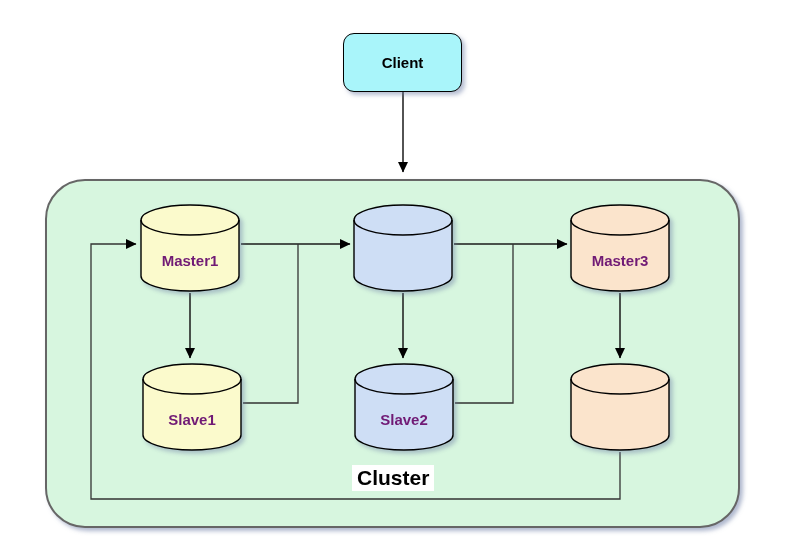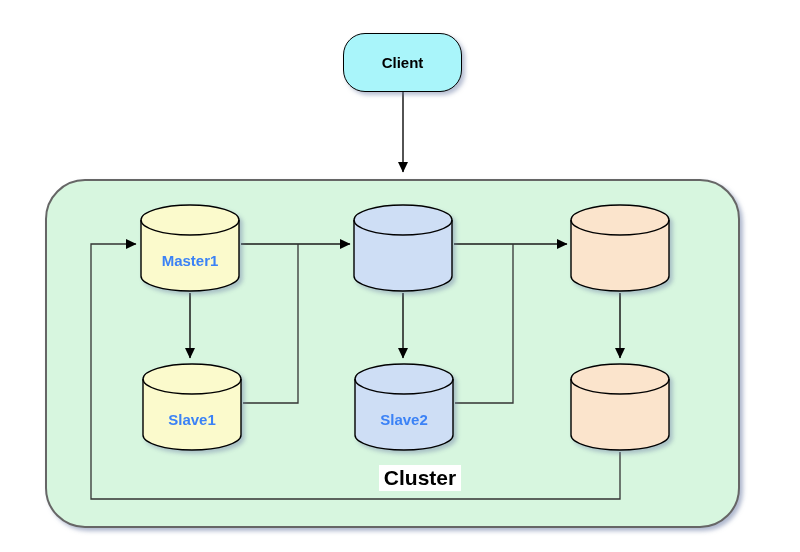--- a/index.html
+++ b/index.html
@@ -11,46 +11,46 @@
 
   
   .cluster{
     position:absolute;left:45px;top:179px;width:695px;height:349px;
     background:#D7F6DF;border:2px solid #666666;border-radius:40px;
     box-shadow:3px 3px 4px rgba(110,126,166,0.55);
     box-sizing:border-box;
   }
   .cluster-label{
     position:absolute;left:352px;top:464px;width:136px;height:27px;
-    display:flex;align-items:center;justify-content:center;
+    display:flex;align-items:center;
     font-size:21px;font-weight:bold;color:#000;
   }
   .cluster-label span{background:#ffffff;padding:0 5px;line-height:26px;}
 
   
   .client{
     position:absolute;left:343px;top:33px;width:119px;height:59px;
-    background:#A9F5FA;border:1.5px solid #000;border-radius:22px;
+    background:#A9F5FA;border:1.5px solid #000;border-radius:11px;
     box-shadow:3px 3px 4px rgba(110,126,166,0.5);
     display:flex;align-items:center;justify-content:center;
     font-size:15px;font-weight:bold;color:#000;box-sizing:border-box;
   }
 
   
   .cyl{
     position:absolute;width:100px;height:88px;
   }
   .cyl svg{position:absolute;left:0;top:0;
     filter:drop-shadow(3px 3px 2px rgba(110,126,166,0.45));}
   .cyl-body{stroke:#000;stroke-width:1.4;}
   .cyl-arc{fill:none;stroke:#000;stroke-width:1.4;}
   .cyl-label{
     position:absolute;left:0;top:31px;width:100px;height:50px;
     display:flex;align-items:center;justify-content:center;
-    font-size:15px;font-weight:bold;color:#3b82f6;
+    font-size:15px;font-weight:bold;color:#701a75;
   }
 
   
   .edge{stroke:#1a1a1a;stroke-width:1.5;fill:none;}
   .edge-thin{stroke:#333333;stroke-width:1.3;fill:none;}
 </style>
 </head>
 <body>
 
 <div class="cluster"></div>
@@ -89,20 +89,21 @@
     <path class="cyl-body" d="M1 16 A49 15 0 0 1 99 16 L99 72 A49 15 0 0 1 1 72 Z" fill="#CEDEF5"></path>
     <path class="cyl-arc" d="M1 16 A49 15 0 0 0 99 16"></path>
   </svg>
 </div>
 
 <div class="cyl" style="left:570px;top:204px;">
   <svg width="100" height="88" viewBox="0 0 100 88">
     <path class="cyl-body" d="M1 16 A49 15 0 0 1 99 16 L99 72 A49 15 0 0 1 1 72 Z" fill="#FBE4CC"></path>
     <path class="cyl-arc" d="M1 16 A49 15 0 0 0 99 16"></path>
   </svg>
+  <span class="cyl-label">Master3</span>
 </div>
 
 <div class="cyl" style="left:142px;top:363px;">
   <svg width="100" height="88" viewBox="0 0 100 88">
     <path class="cyl-body" d="M1 16 A49 15 0 0 1 99 16 L99 72 A49 15 0 0 1 1 72 Z" fill="#FBFACC"></path>
     <path class="cyl-arc" d="M1 16 A49 15 0 0 0 99 16"></path>
   </svg>
   <span class="cyl-label">Slave1</span>
 </div>
 

